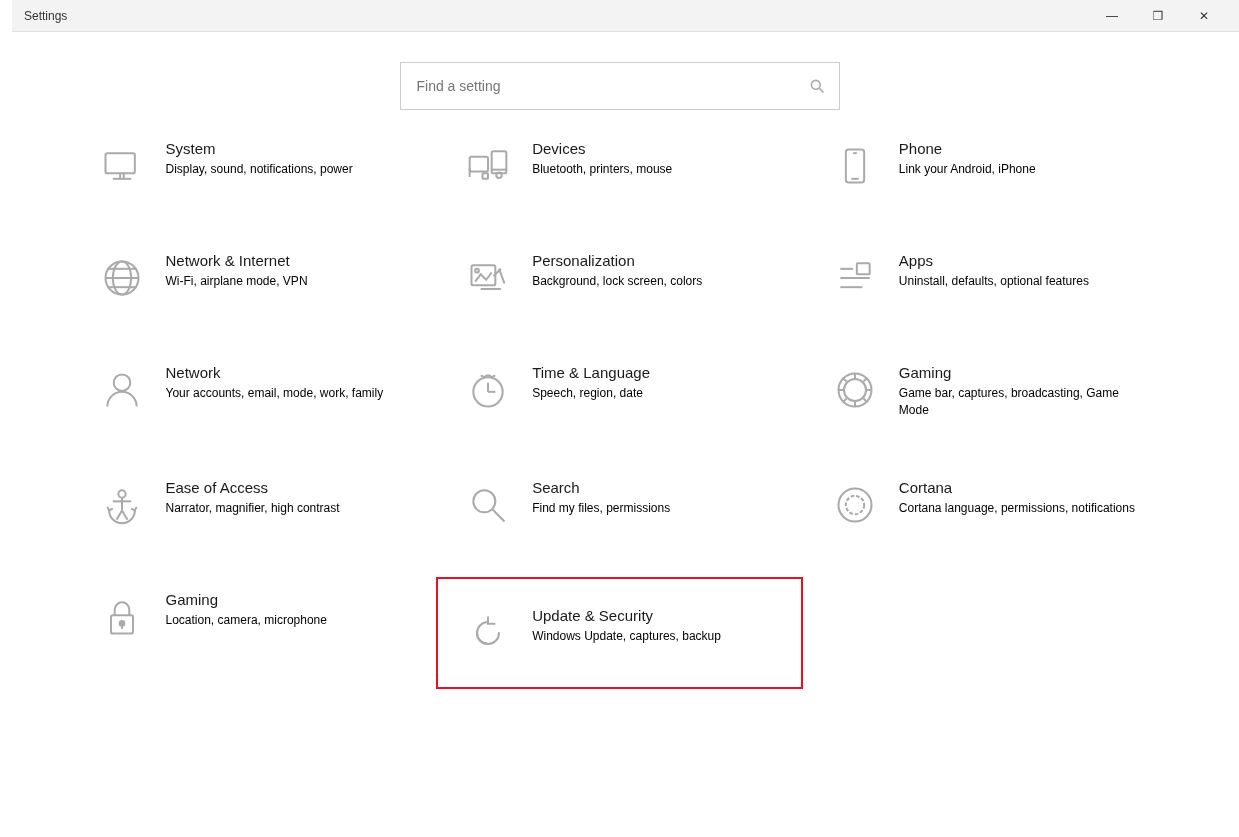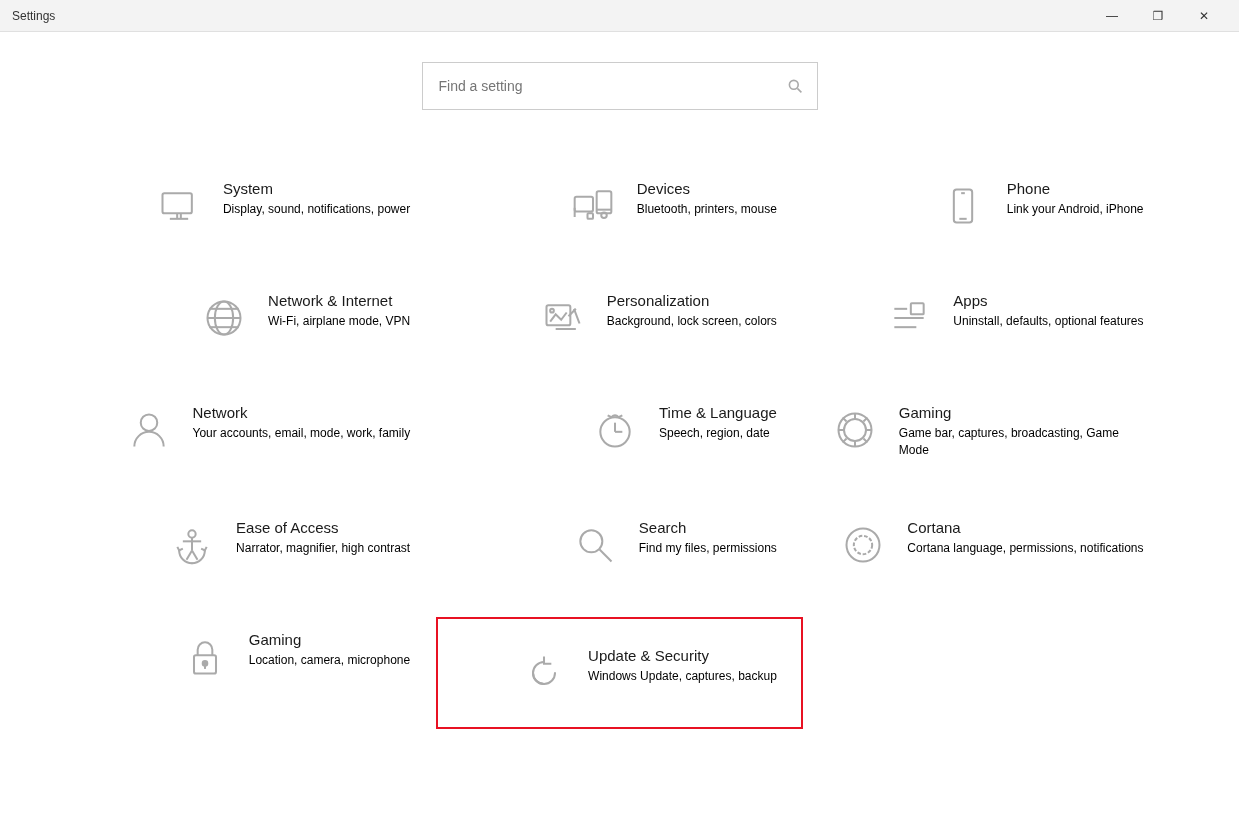--- a/index.html
+++ b/index.html
@@ -16,20 +16,21 @@
     
     .title-bar {
       display: flex;
       align-items: center;
       justify-content: space-between;
       height: 32px;
       background: #f3f3f3;
       padding: 0 12px;
       border-bottom: 1px solid #e0e0e0;
       flex-shrink: 0;
+      margin-left: 12px;
     }
     .title-bar-title {
       font-size: 12px;
       color: #333;
     }
     .title-bar-controls {
       display: flex;
       gap: 0;
     }
     .title-bar-btn {
@@ -51,22 +52,21 @@
       flex: 1;
       display: flex;
       flex-direction: column;
       align-items: center;
       padding: 30px 60px 20px;
       overflow-y: auto;
     }
 
     
     .search-container {
-      width: 396px;
-      margin-bottom: 40px;
+      width: 440px;
       position: relative;
     }
     .search-input {
       width: 100%;
       height: 48px;
       border: 1px solid #ccc;
       padding: 0 46px 0 16px;
       font-size: 14px;
       color: #999;
       outline: none;
@@ -97,21 +97,20 @@
       max-width: 1100px;
     }
 
     .setting-item {
       display: flex;
       align-items: flex-start;
       padding: 28px 24px;
       cursor: pointer;
       border: 2px solid transparent;
       gap: 18px;
-      justify-content: flex-end;
     }
     .setting-item.highlighted {
       border: 2px solid #e81123;
       margin-top: 16px;
     }
 
     .setting-icon {
       width: 52px;
       height: 52px;
       flex-shrink: 0;

